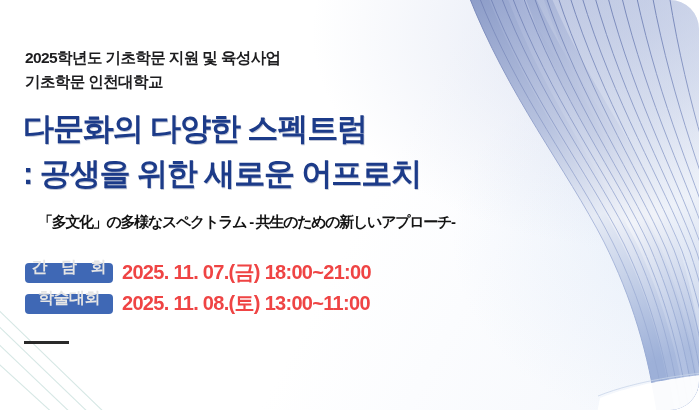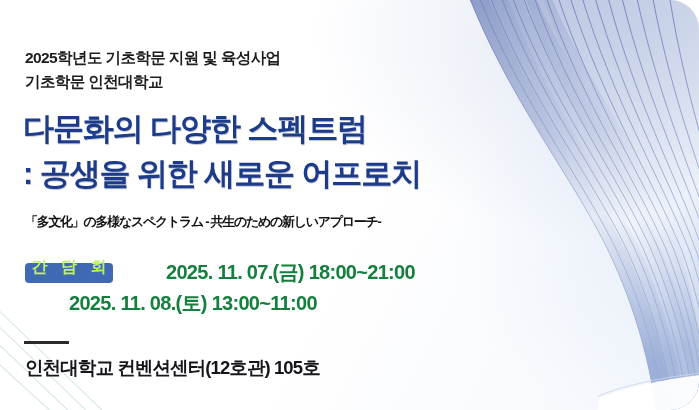--- a/index.html
+++ b/index.html
@@ -66,23 +66,23 @@
     color: #1c3b89;
     letter-spacing: -1.1px;
     white-space: nowrap;
     text-shadow: 0.6px 0.6px 0 rgba(120,130,165,0.45);
   }
   .headline.h1 { top: 108px; }
   .headline.h2 { top: 153px; }
 
   .subtitle {
     position: absolute;
-    left: 25px;
+    left: 38px;
     top: 213px;
-    font-size: 13px;
+    font-size: 15px;
     font-weight: 700;
     color: #131313;
     letter-spacing: -1.3px;
     white-space: nowrap;
   }
 
   
   .sched {
     position: absolute;
     left: 25px;
@@ -96,34 +96,33 @@
 
   .badge {
     display: inline-flex;
     align-items: center;
     justify-content: center;
     box-sizing: border-box;
     width: 88px;
     height: 20px;
     border-radius: 4px;
     background: #3f68b5;
-    color: #bef264;
+    color: #e5e5e5;
     font-size: 16px;
     font-weight: 700;
     letter-spacing: -0.5px;
     padding-bottom: 11px;
   }
   .badge.spaced { letter-spacing: 4.5px; text-indent: 4.5px; }
 
   .sched-text {
     font-size: 20px;
     font-weight: 700;
-    color: #15803d;
+    color: #ef4444;
     letter-spacing: -0.7px;
-    margin-left: 44px;
   }
 
   
   .rule {
     position: absolute;
     left: 24px;
     top: 341px;
     width: 45px;
     height: 3px;
     background: #2a2a2a;
@@ -229,20 +228,20 @@
     <div class="headline h2">: 공생을 위한 새로운 어프로치</div>
 
     <div class="subtitle">「多文化」の多様なスペクトラム - 共生のための新しいアプローチ-</div>
 
     <div class="sched r1">
       <span class="badge spaced">간 담 회</span>
       <span class="sched-text">2025. 11. 07.(금) 18:00~21:00</span>
     </div>
 
     <div class="sched r2">
+      <span class="badge">학술대회</span>
       <span class="sched-text">2025. 11. 08.(토) 13:00~11:00</span>
     </div>
 
     <div class="rule"></div>
 
-    <div class="venue">인천대학교 컨벤션센터(12호관) 105호</div>
   </div>
 </div>
 
 </body></html>

